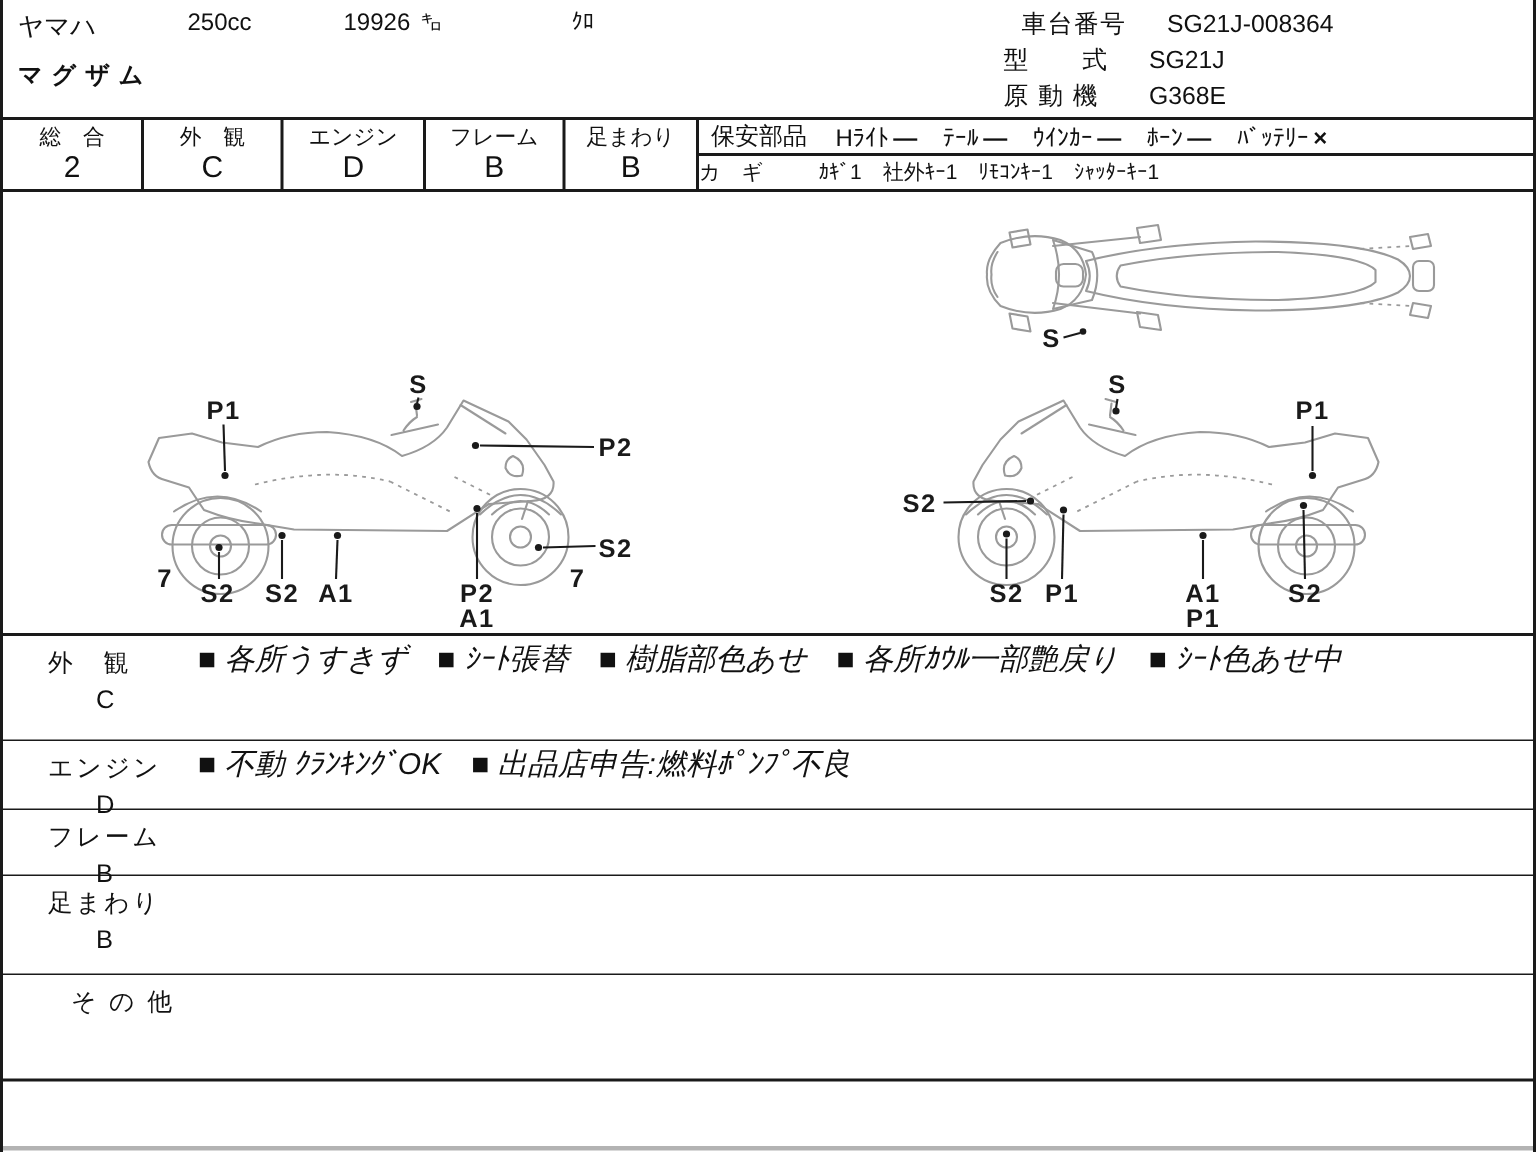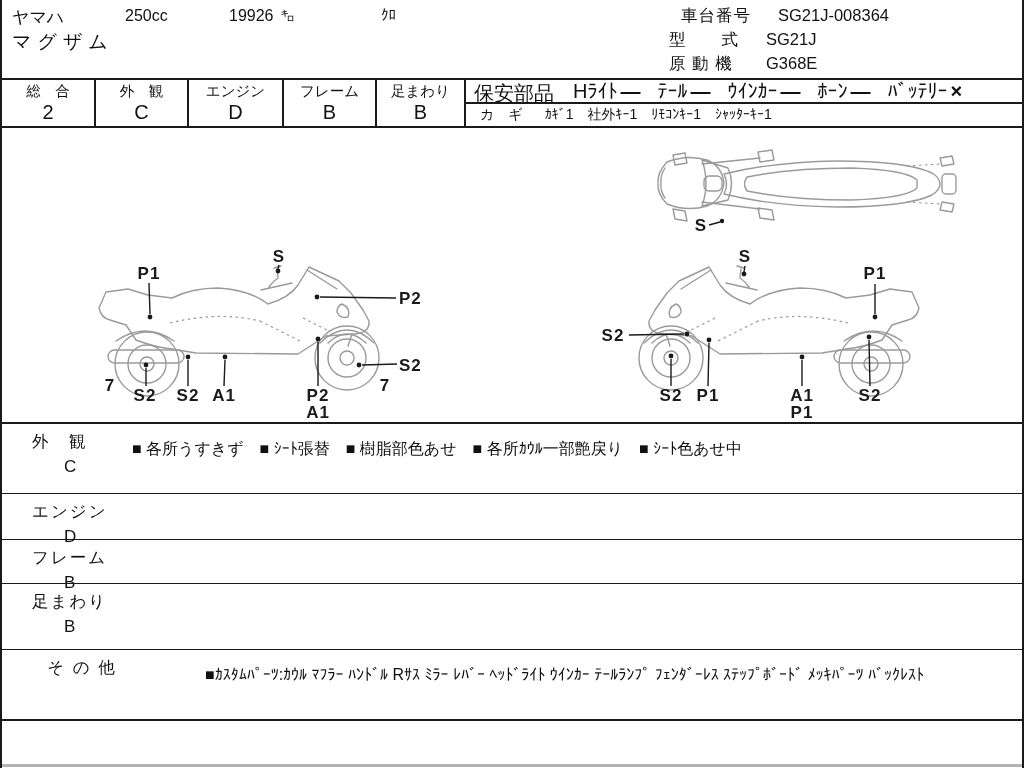--- a/index.html
+++ b/index.html
@@ -10,65 +10,65 @@
     overflow:hidden;
   }
   .abs{position:absolute;white-space:nowrap;}
   
   .hdr{position:absolute;top:0;left:0;right:0;height:78px;}
   .h-maker{left:10px;top:6px;font-size:17px;}
   .h-cc{left:123px;top:7px;font-size:16px;}
   .h-km{left:227px;top:7px;font-size:16px;}
   .h-km-unit{font-size:14px;margin-left:7px;}
   .h-color{left:379px;top:6px;font-size:15px;}
-  .h-model{left:10px;top:29px;font-size:19px;letter-spacing:6px;}
+  .h-model{left:10px;top:40px;font-size:16px;letter-spacing:6px;font-weight:bold;}
   .h-row{font-size:16.5px;}
   .h-row .lab{display:inline-block;width:97px;letter-spacing:1px;}
   .h-r1{left:667px;top:5px;margin-left:12px;}
   .h-r2{left:667px;top:29px;}
   .h-r3{left:667px;top:53px;}
   
   .grade-strip{position:absolute;top:78px;left:0;right:0;height:50px;box-sizing:border-box;
     border-top:2px solid #1a1a1a;border-bottom:2px solid #1a1a1a;display:flex;}
   .grade-cells{display:contents;}
   .grade-cell{box-sizing:border-box;border-right:2px solid #1a1a1a;display:flex;flex-direction:column;align-items:center;}
   .grade-cells .grade-cell:nth-child(1){width:94px;}
   .grade-cells .grade-cell:nth-child(2){width:93px;}
   .grade-cells .grade-cell:nth-child(3){width:95px;}
   .grade-cells .grade-cell:nth-child(4){width:93px;}
   .grade-cells .grade-cell:nth-child(5){width:89px;}
   .g-label{font-size:14.5px;margin-top:2px;}
   .g-value{font-size:20px;line-height:1.15;}
   .safety-box{flex:1;display:flex;flex-direction:column;}
-  .safety-row{height:24px;box-sizing:border-box;border-bottom:2px solid #1a1a1a;display:flex;align-items:flex-start;
-    padding-left:8px;font-size:20px;gap:17px;}
+  .safety-row{height:24px;box-sizing:border-box;border-bottom:2px solid #1a1a1a;display:flex;align-items:flex-end;
+    padding-left:8px;font-size:16px;gap:17px;}
   .sp-label{margin-right:2px;}
   .sp-item{display:flex;gap:3px;align-items:center;}
   .sp-status{font-weight:bold;}
-  .key-row{flex:1;display:flex;align-items:center;padding-left:14px;font-size:14px;gap:22px;}
+  .key-row{flex:1;display:flex;align-items:center;font-size:14px;gap:37px;}
   
   .diagram{position:absolute;top:128px;left:0;width:1020px;height:294px;}
   .diagram svg{display:block;}
   .art{stroke:#9a9a9a;stroke-width:1.4;fill:none;stroke-linejoin:round;stroke-linecap:round;}
   .art-dash{stroke:#9a9a9a;stroke-width:1.2;fill:none;stroke-dasharray:2.5,3.5;}
   .lead{stroke:#1a1a1a;stroke-width:1.4;fill:none;}
   .dot{fill:#1a1a1a;stroke:none;}
   .lbl{font-family:"Liberation Sans","DejaVu Sans",sans-serif;font-size:17px;font-weight:bold;fill:#1a1a1a;letter-spacing:1px;}
   
   .notes{position:absolute;top:422px;left:0;right:0;border-top:2px solid #1a1a1a;}
   .note-row{display:flex;box-sizing:border-box;border-bottom:1px solid #1a1a1a;}
   .note-row:nth-child(1){height:70px;}
   .note-row:nth-child(2){height:46px;}
   .note-row:nth-child(3){height:44px;}
   .note-row:nth-child(4){height:66px;}
   .note-row:nth-child(5){height:71px;border-bottom:none;text-align:center;}
   .note-label{width:130px;padding-top:7px;box-sizing:border-box;}
   .nl-name{display:block;margin-left:30px;font-size:16.5px;letter-spacing:2px;white-space:pre;}
   .nl-grade{display:block;margin-left:62px;margin-top:4px;font-size:17px;}
-  .note-text{flex:1;padding-top:12px;font-size:16px;line-height:1.6;max-width:865px;white-space:pre-wrap;}
+  .note-text{flex:1;padding-top:0;font-size:20px;line-height:1.6;max-width:865px;white-space:pre-wrap;font-style:italic;}
   .empty-row{position:absolute;top:719px;left:0;right:0;height:46px;border-top:2px solid #1a1a1a;}
   .bottom-strip{position:absolute;left:0;right:0;top:764px;height:3px;background:#b3b3b3;}
 </style>
 </head>
 <body>
 
 <div class="sheet">
 
   <div class="hdr">
     <span class="abs h-maker">ヤマハ</span>
@@ -240,37 +240,37 @@
         <span class="nl-name">外　観</span>
         <span class="nl-grade">C</span>
       </div>
       <div class="note-text">■ 各所うすきず　■ ｼｰﾄ張替　■ 樹脂部色あせ　■ 各所ｶｳﾙ一部艶戻り　■ ｼｰﾄ色あせ中</div>
     </div>
       <div class="note-row">
       <div class="note-label">
         <span class="nl-name">エンジン</span>
         <span class="nl-grade">D</span>
       </div>
+      <div class="note-text">■ 不動 ｸﾗﾝｷﾝｸﾞOK　■ 出品店申告:燃料ﾎﾟﾝﾌﾟ不良</div>
     </div>
       <div class="note-row">
       <div class="note-label">
         <span class="nl-name">フレーム</span>
         <span class="nl-grade">B</span>
       </div>
     </div>
       <div class="note-row">
       <div class="note-label">
         <span class="nl-name">足まわり</span>
         <span class="nl-grade">B</span>
       </div>
     </div>
       <div class="note-row">
       <div class="note-label">
         <span class="nl-name">そ の 他</span>
         <span class="nl-grade"></span>
       </div>
-      <div class="note-text">■ｶｽﾀﾑﾊﾟｰﾂ:ｶｳﾙ ﾏﾌﾗｰ ﾊﾝﾄﾞﾙ Rｻｽ ﾐﾗｰ ﾚﾊﾞｰ ﾍｯﾄﾞﾗｲﾄ ｳｲﾝｶｰ ﾃｰﾙﾗﾝﾌﾟ ﾌｪﾝﾀﾞｰﾚｽ ｽﾃｯﾌﾟﾎﾞｰﾄﾞ ﾒｯｷﾊﾟｰﾂ ﾊﾞｯｸﾚｽﾄ</div>
     </div>
     </div>
 
   <div class="empty-row"></div>
   <div class="bottom-strip"></div>
 </div>
 
 </body></html>

